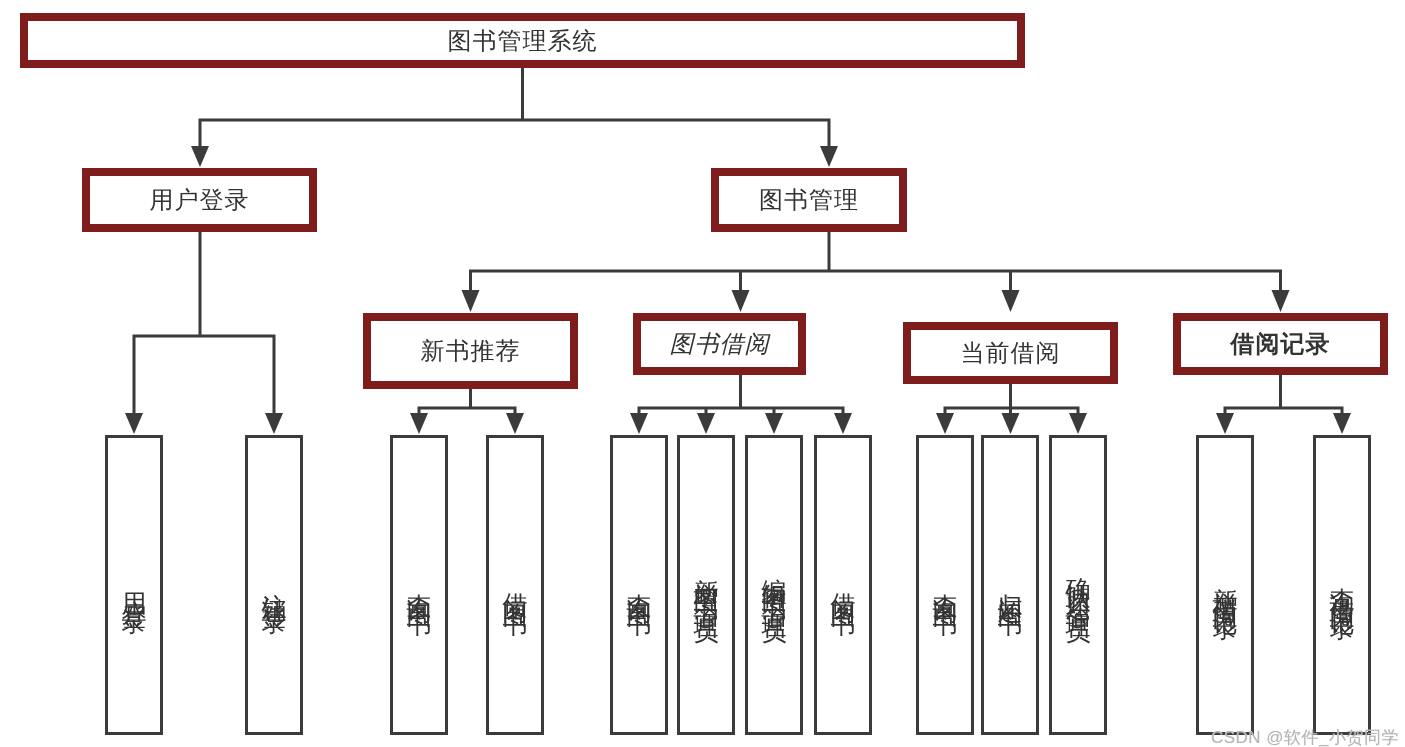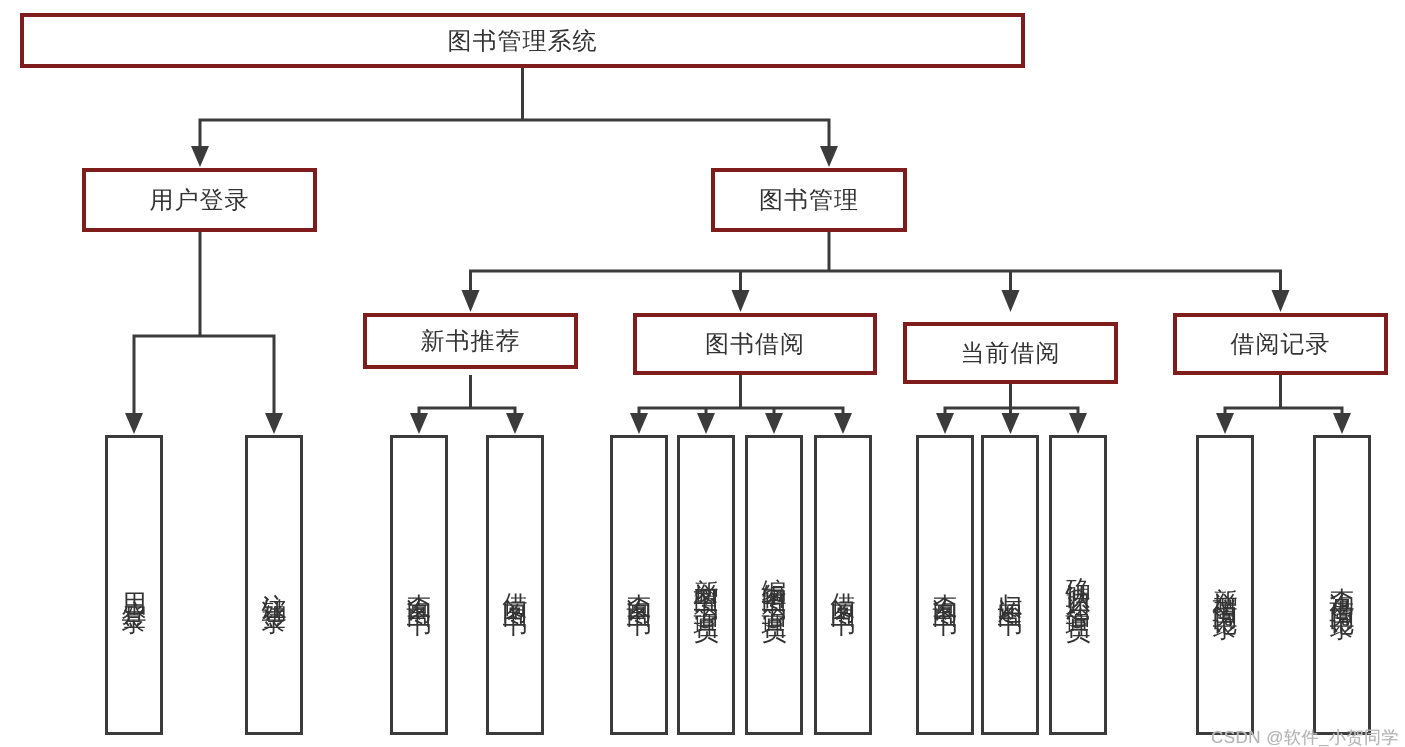--- a/index.html
+++ b/index.html
@@ -12,21 +12,21 @@
     font-family: "Liberation Sans", sans-serif;
   }
   .connectors {
     position: absolute;
     left: 0; top: 0;
     width: 1405px; height: 747px;
   }
   .hbox {
     position: absolute;
     box-sizing: border-box;
-    border: 4px solid #7f1d1d;
+    border: 8px solid #7f1d1d;
     background: #ffffff;
     display: flex;
     align-items: center;
     justify-content: center;
     font-size: 24px;
     letter-spacing: 1px;
     color: #333333;
     z-index: 2;
   }
   .vbox {
@@ -127,30 +127,30 @@
     <span>图书管理系统</span>
   </div>
 
   <div class="hbox" style="left:82px; top:168px; width:235px; height:64px;">
     <span>用户登录</span>
   </div>
   <div class="hbox" style="left:711px; top:168px; width:196px; height:64px;">
     <span>图书管理</span>
   </div>
 
-  <div class="hbox" style="left:363px; top:313px; width:215px; height:56px;">
+  <div class="hbox" style="left:363px; top:313px; width:215px; height:76px;">
     <span>新书推荐</span>
   </div>
-  <div class="hbox" style="left:633px; top:313px; width:244px; height:62px;">
+  <div class="hbox" style="left:633px; top:313px; width:173px; height:62px;font-style:italic;">
     <span>图书借阅</span>
   </div>
   <div class="hbox" style="left:903px; top:322px; width:215px; height:62px;">
     <span>当前借阅</span>
   </div>
-  <div class="hbox" style="left:1173px; top:313px; width:215px; height:62px;">
+  <div class="hbox" style="left:1173px; top:313px; width:215px; height:62px;font-weight:bold;">
     <span>借阅记录</span>
   </div>
 
   <div class="vbox" style="left:105px;">
     <span class="vtext">用户登录</span>
   </div>
   <div class="vbox" style="left:245px;">
     <span class="vtext">注销登录</span>
   </div>
 

